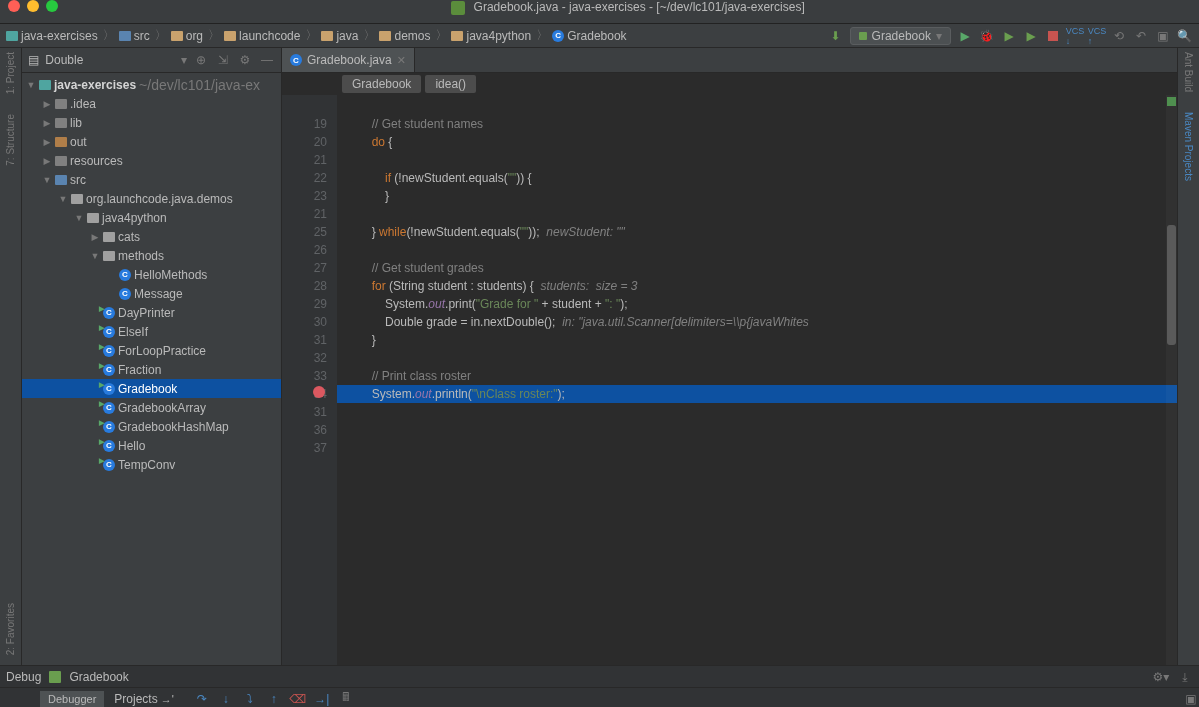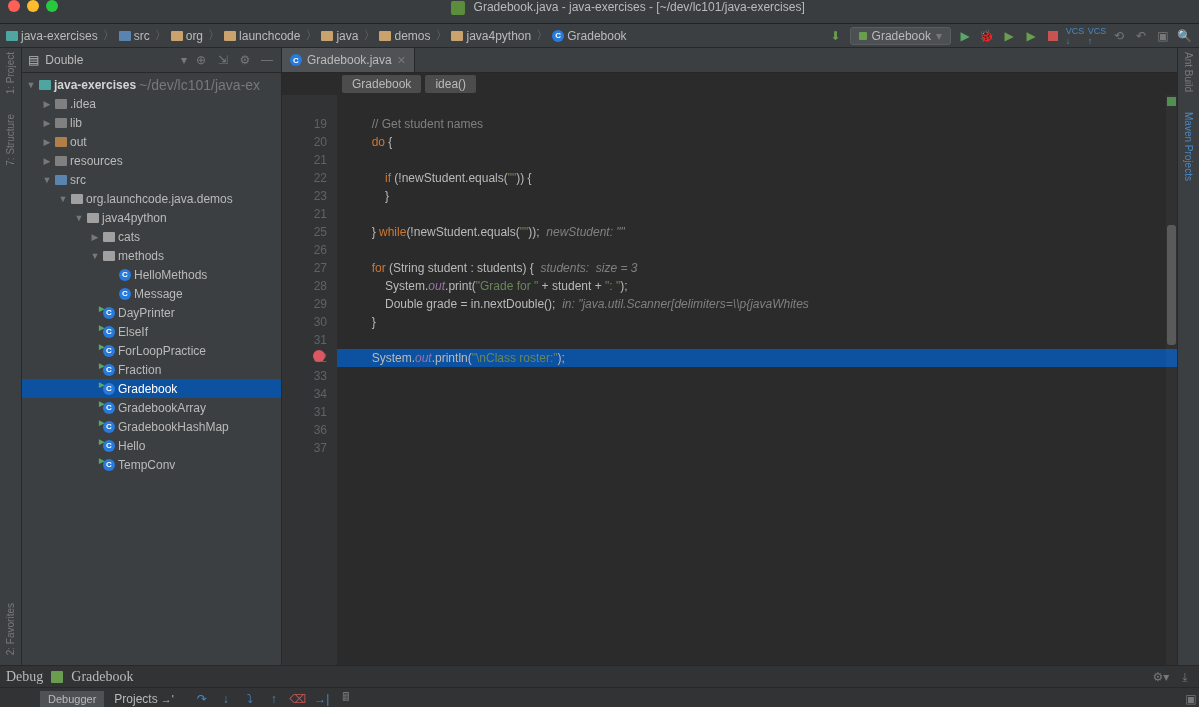--- a/index.html
+++ b/index.html
@@ -90,21 +90,21 @@
   .breakpoint-marker { position:absolute; left:-24px; top:1px; width:12px; height:12px; background:#db5860; border-radius:50%;}
   .scrollbar-track { position:absolute; right:0; top:0; width:11px; height:100%; background:rgba(255,255,255,0.03);}
   .scrollbar-thumb { position:absolute; right:1px; width:9px; background:rgba(255,255,255,0.2); border-radius:3px;}
   
   
   .right-gutter { width:22px; background:var(--bg-darker); border-left:1px solid #282828; display:flex; flex-direction:column; align-items:center; padding-top:4px; gap:20px;}
   
   
   .debug-panel { height:195px; background:var(--bg-darker); border-top:1px solid #282828; display:flex; flex-direction:column;}
   .debug-header { height:22px; display:flex; align-items:center; padding:0 6px; gap:8px; background:#313335; border-bottom:1px solid #282828;}
-  .debug-header .lbl { font-size:14px;font-family:Liberation Serif, serif;}
+  .debug-header .lbl { font-size:12px;}
   .debug-tabs { height:22px; display:flex; align-items:center; padding-left:40px; gap:2px; background:#313335; border-bottom:1px solid #282828;}
   .debug-tab { padding:2px 8px; font-size:11px; cursor:pointer;}
   .debug-tab.active { background:#4e5254;}
   .debug-tool-icons { display:flex; gap:8px; margin-left:10px;}
 </style>
 </head>
 <body>
 
 <div class="titlebar">
   <div class="traffic-light tl-red"></div>
@@ -347,25 +347,27 @@
       <div class="code-col" id="code">
           <div class="code-line"></div>
           <div class="code-line">        <span class="cmt">// Get student names</span></div>
           <div class="code-line">        <span class="kw">do</span> {</div>
           <div class="code-line"></div>
           <div class="code-line">            <span class="kw">if</span> (!newStudent.equals(<span class="str">""</span>)) {</div>
           <div class="code-line">            }</div>
           <div class="code-line"></div>
           <div class="code-line">        } <span class="kw">while</span>(!newStudent.equals(<span class="str">""</span>));  <span class="hint">newStudent: ""</span></div>
           <div class="code-line"></div>
+          <div class="code-line">        <span class="cmt">// Get student grades</span></div>
           <div class="code-line">        <span class="kw">for</span> (String student : students) {  <span class="hint">students:  size = 3</span></div>
           <div class="code-line">            System.<span class="fld">out</span>.print(<span class="str">"Grade for "</span> + student + <span class="str">": "</span>);</div>
           <div class="code-line">            Double grade = in.nextDouble();  <span class="hint">in: "java.util.Scanner[delimiters=\\p{javaWhites</span></div>
           <div class="code-line">        }</div>
           <div class="code-line"></div>
+          <div class="code-line">        <span class="cmt">// Print class roster</span></div>
           <div class="code-line current" style="position: relative;"><span class="breakpoint-marker"></span>        System.<span class="fld">out</span>.println(<span class="str">"\nClass roster:"</span>);</div>
         </div>
       <div class="scrollbar-track">
         <div style="position:absolute;top:2px;left:1px;width:9px;height:9px;background:#4f8f4f;"></div>
         <div class="scrollbar-thumb" style="top:130px;height:120px;"></div>
       </div>
     </div>
   </div>
 
   <div class="right-gutter">

